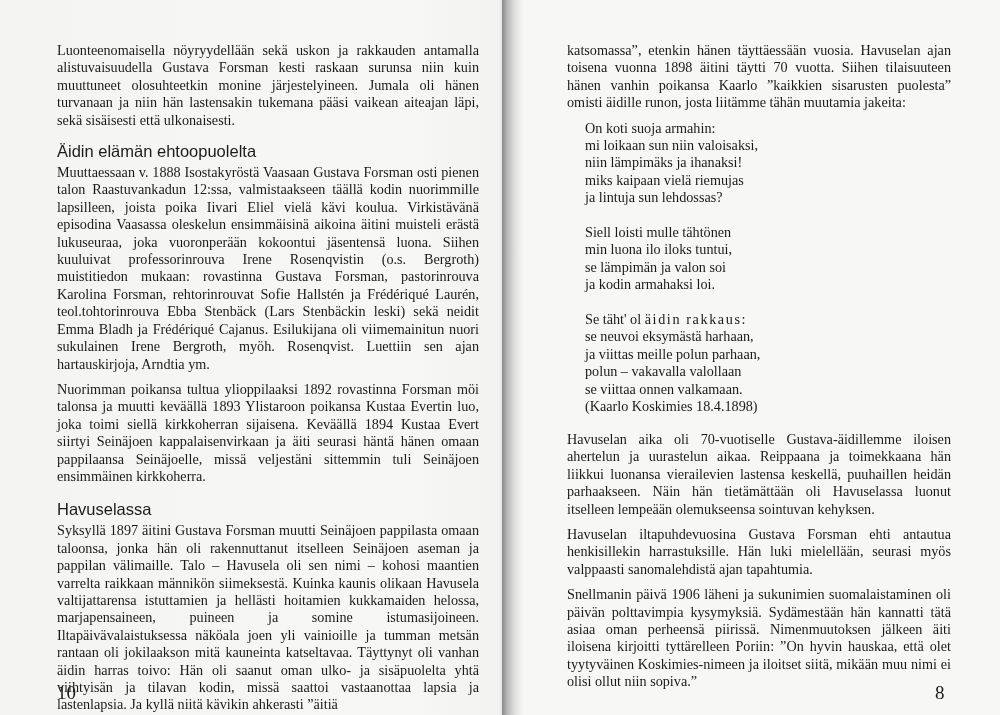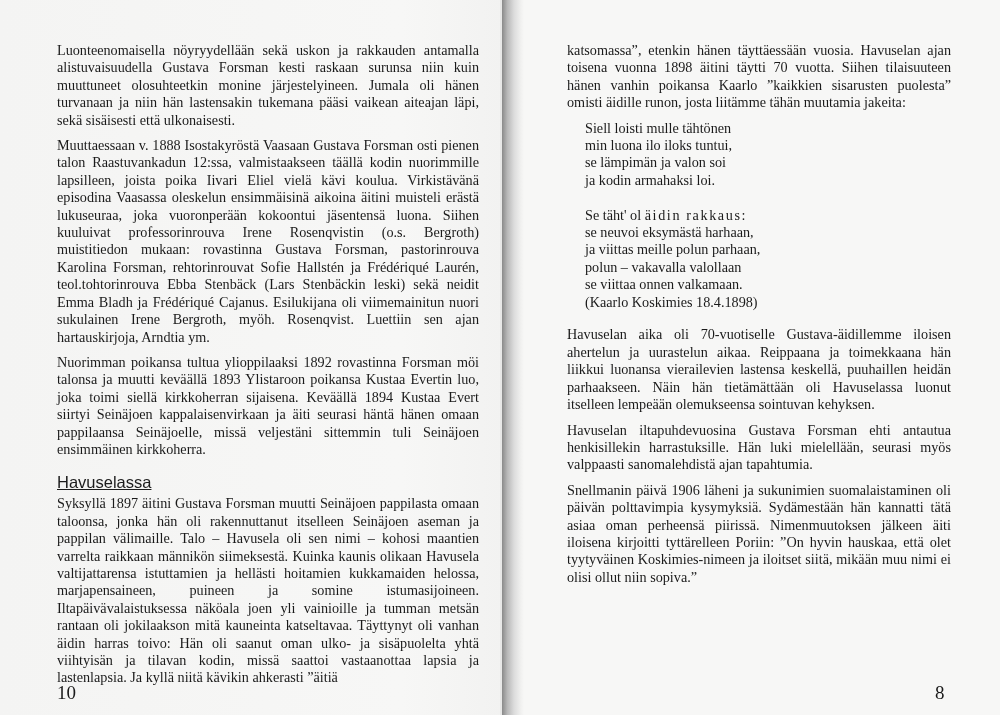--- a/index.html
+++ b/index.html
@@ -51,30 +51,38 @@
 </head>
 <body>
 
 <div class="page page-left"></div>
 <div class="page page-right"></div>
 <div class="spine-line"></div>
 <div class="spine-shadow"></div>
 
 <div class="col-left">
   <p>Luonteenomaisella nöyryydellään sekä uskon ja rakkauden antamalla alistuvaisuudella Gustava Forsman kesti raskaan surunsa niin kuin muuttuneet olosuhteetkin monine järjestelyineen. Jumala oli hänen turvanaan ja niin hän lastensakin tukemana pääsi vaikean aiteajan läpi, sekä sisäisesti että ulkonaisesti.</p>
+  <h2>Äidin elämän ehtoopuolelta</h2>
   <p>Muuttaessaan v. 1888 Isostakyröstä Vaasaan Gustava Forsman osti pienen talon Raastuvankadun 12:ssa, valmistaakseen täällä kodin nuorimmille lapsilleen, joista poika Iivari Eliel vielä kävi koulua. Virkistävänä episodina Vaasassa oleskelun ensimmäisinä aikoina äitini muisteli erästä lukuseuraa, joka vuoronperään kokoontui jäsentensä luona. Siihen kuuluivat professorinrouva Irene Rosenqvistin (o.s. Bergroth) muistitiedon mukaan: rovastinna Gustava Forsman, pastorinrouva Karolina Forsman, rehtorinrouvat Sofie Hallstén ja Frédériqué Laurén, teol.tohtorinrouva Ebba Stenbäck (Lars Stenbäckin leski) sekä neidit Emma Bladh ja Frédériqué Cajanus. Esilukijana oli viimemainitun nuori sukulainen Irene Bergroth, myöh. Rosenqvist. Luettiin sen ajan hartauskirjoja, Arndtia ym.</p>
   <p>Nuorimman poikansa tultua ylioppilaaksi 1892 rovastinna Forsman möi talonsa ja muutti keväällä 1893 Ylistaroon poikansa Kustaa Evertin luo, joka toimi siellä kirkkoherran sijaisena. Keväällä 1894 Kustaa Evert siirtyi Seinäjoen kappalaisenvirkaan ja äiti seurasi häntä hänen omaan pappilaansa Seinäjoelle, missä veljestäni sittemmin tuli Seinäjoen ensimmäinen kirkkoherra.</p>
-  <h2 style="margin-top:14px;text-decoration:underline;">Havuselassa</h2>
+  <h2 style="margin-top:14px;">Havuselassa</h2>
   <p>Syksyllä 1897 äitini Gustava Forsman muutti Seinäjoen pappilasta omaan taloonsa, jonka hän oli rakennuttanut itselleen Seinäjoen aseman ja pappilan välimaille. Talo – Havusela oli sen nimi – kohosi maantien varrelta raikkaan männikön siimeksestä. Kuinka kaunis olikaan Havusela valtijattarensa istuttamien ja hellästi hoitamien kukkamaiden helossa, marjapensaineen, puineen ja somine istumasijoineen. Iltapäivävalaistuksessa näköala joen yli vainioille ja tumman metsän rantaan oli jokilaakson mitä kauneinta katseltavaa. Täyttynyt oli vanhan äidin harras toivo: Hän oli saanut oman ulko- ja sisäpuolelta yhtä viihtyisän ja tilavan kodin, missä saattoi vastaanottaa lapsia ja lastenlapsia. Ja kyllä niitä kävikin ahkerasti ”äitiä</p>
 </div>
 <div class="folio folio-left">10</div>
 
 <div class="col-right">
   <p style="">katsomassa”, etenkin hänen täyttäessään vuosia. Havuselan ajan toisena vuonna 1898 äitini täytti 70 vuotta. Siihen tilaisuuteen hänen vanhin poikansa Kaarlo ”kaikkien sisarusten puolesta” omisti äidille runon, josta liitämme tähän muutamia jakeita:</p>
   <div class="poem">
+    <div class="stanza">
+      <div>On koti suoja armahin:</div>
+      <div>mi loikaan sun niin valoisaksi,</div>
+      <div>niin lämpimäks ja ihanaksi!</div>
+      <div>miks kaipaan vielä riemujas</div>
+      <div>ja lintuja sun lehdossas?</div>
+    </div>
     <div class="stanza">
       <div>Siell loisti mulle tähtönen</div>
       <div>min luona ilo iloks tuntui,</div>
       <div>se lämpimän ja valon soi</div>
       <div>ja kodin armahaksi loi.</div>
     </div>
     <div class="stanza">
       <div><span>Se täht' ol </span><span class="spaced">äidin rakkaus:</span></div>
       <div>se neuvoi eksymästä harhaan,</div>
       <div>ja viittas meille polun parhaan,</div>

